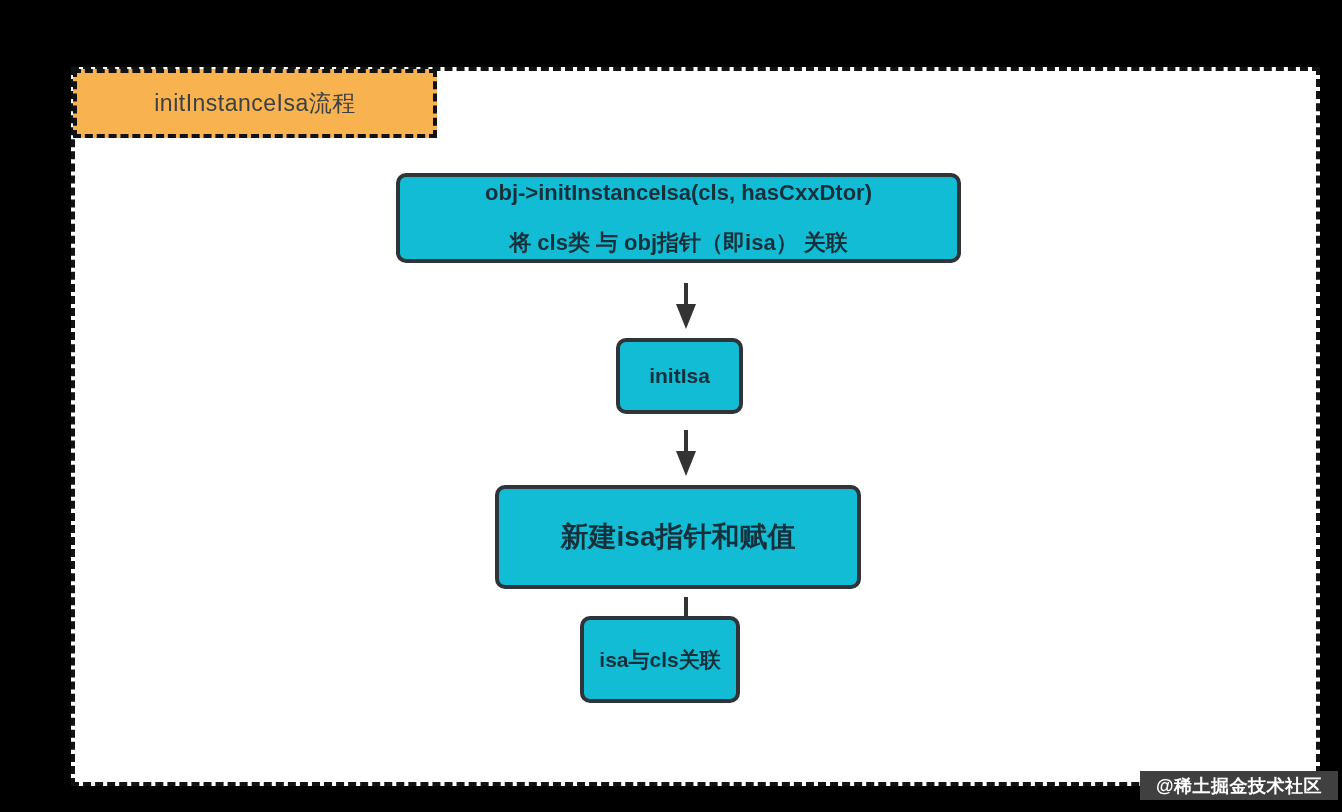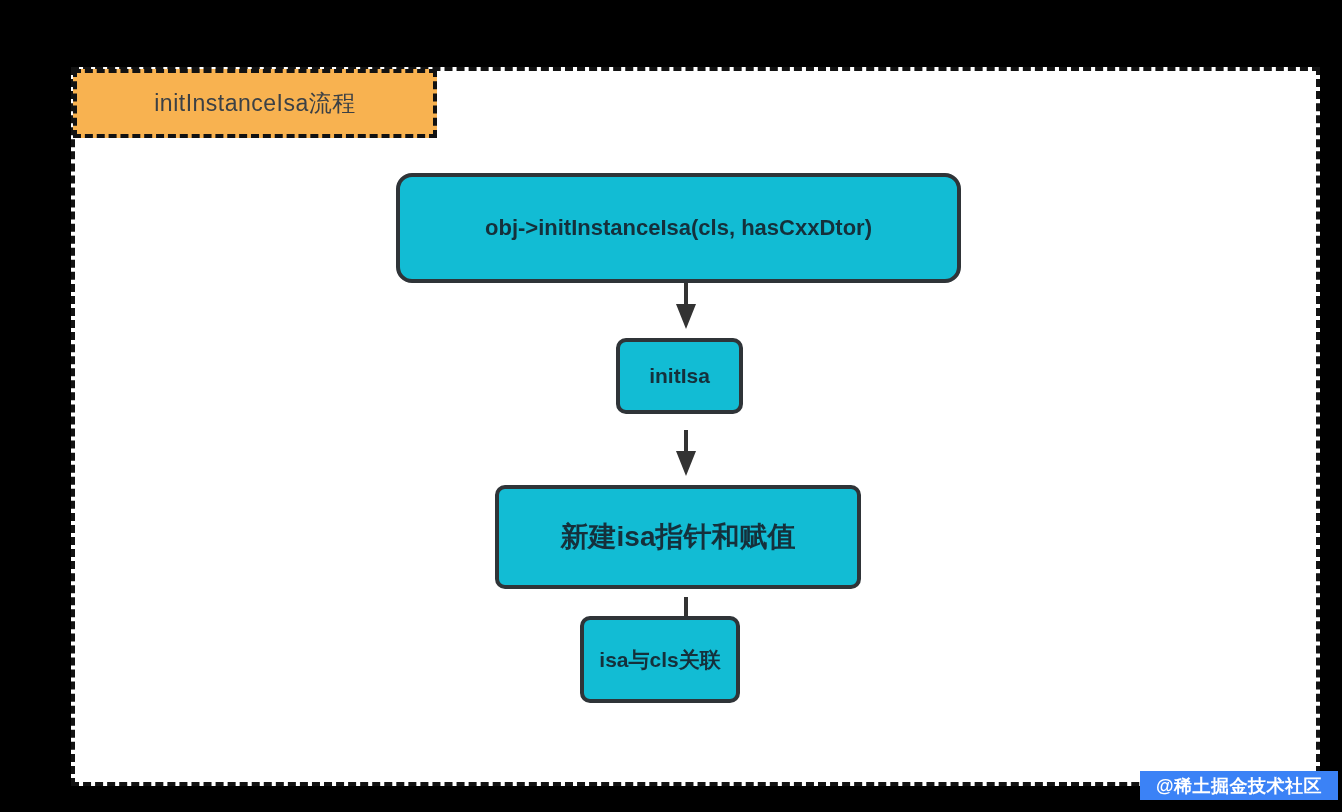--- a/index.html
+++ b/index.html
@@ -39,21 +39,21 @@
   .node{
     position:absolute;
     background:var(--node-fill);
     border:4px solid var(--node-border);
     border-radius:10px;
     display:flex;flex-direction:column;align-items:center;justify-content:center;
     color:var(--node-text);
     font-weight:bold;
     text-align:center;
   }
-  .node-start{left:372px;top:149px;width:565px;height:110px;font-size:22px;line-height:34px;border-radius:16px;}
+  .node-start{left:372px;top:149px;width:565px;height:90px;font-size:22px;line-height:34px;}
   .node-initisa{left:592px;top:314px;width:127px;height:76px;font-size:21px;}
   .node-create{left:471px;top:461px;width:366px;height:104px;font-size:28px;}
   .node-assoc{left:556px;top:592px;width:160px;height:87px;font-size:21px;}
   .arrow{
     position:absolute;
     width:20px;
   }
   .arrow-1{left:644px;top:251px;height:62px;}
   .arrow-2{left:644px;top:398px;height:62px;}
   .arrow-3{left:644px;top:565px;height:60px;}
@@ -68,41 +68,42 @@
     width:0;height:0;
     border-left:10px solid transparent;
     border-right:10px solid transparent;
     border-top:25px solid var(--arrow);
   }
   .watermark{
     position:absolute;
     right:12px;bottom:20px;
     height:29px;
     padding:0 8px;
-    background:#3b82f6;
+    background:#404040;
     display:flex;align-items:center;
     color:#ffffff;
     font-size:18px;
     font-weight:600;
     letter-spacing:0.5px;
   }
 </style>
 </head>
 <body style="background: rgb(0, 0, 0);">
 
 <div class="stage">
 
   <div class="canvas"></div>
 
   <div class="title-box">
     <span>initInstanceIsa流程</span>
   </div>
 
   <div class="node node-start">
     <span class="node-line">obj-&gt;initInstanceIsa(cls, hasCxxDtor)</span>
+    <span class="node-line">将 cls类 与 obj指针（即isa） 关联</span>
   </div>
 
   <div class="arrow arrow-1">
     <div class="arrow-line"></div>
     <div class="arrow-head"></div>
   </div>
 
   <div class="node node-initisa">
     <span class="node-line">initIsa</span>
   </div>

